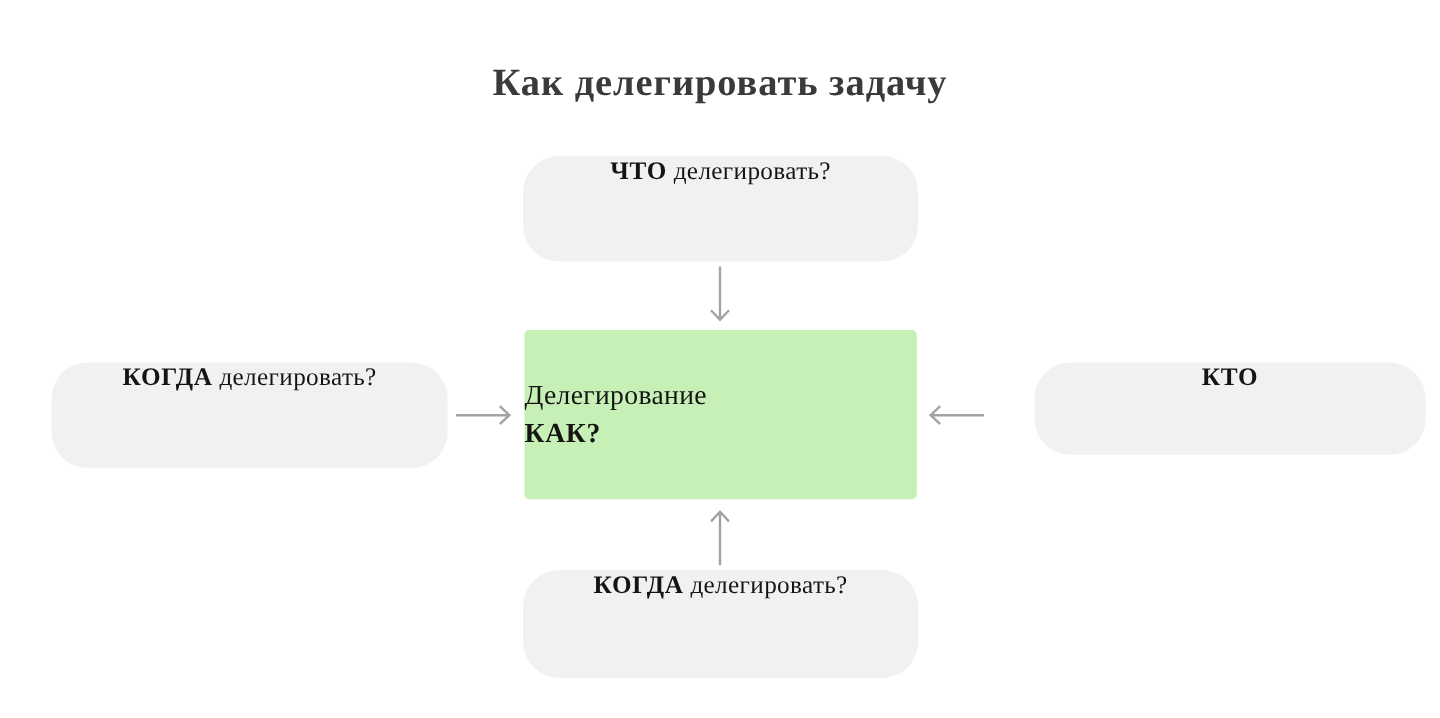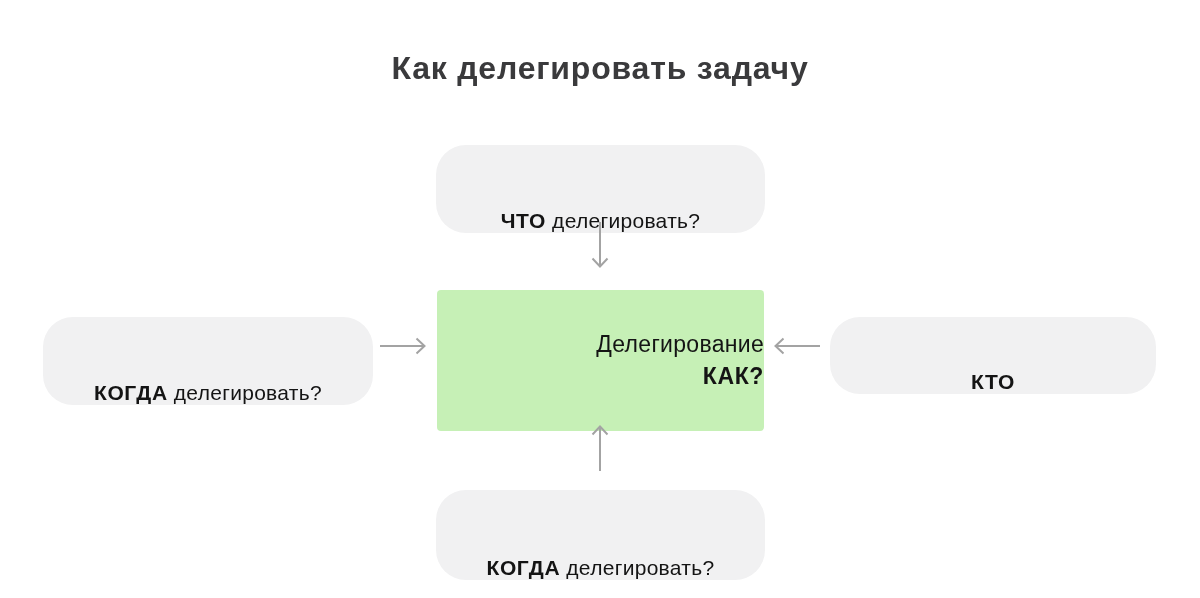--- a/index.html
+++ b/index.html
@@ -10,51 +10,50 @@
     --box-text: #141414;
     --page-bg: #ffffff;
   }
   * { margin: 0; padding: 0; box-sizing: border-box; }
   html, body { background: var(--page-bg); }
   .canvas {
     position: relative;
     width: 1200px;
     height: 598px;
     background: var(--page-bg);
-    font-family: Liberation Sans, sans-serif;
+    font-family: Liberation Serif, serif;
     overflow: hidden;
   }
   .title {
     position: absolute;
     top: 50px;
     left: 0;
     width: 100%;
     text-align: center;
     font-size: 32px;
     font-weight: 700;
     letter-spacing: 0.8px;
     color: var(--title-text);
   }
   .box {
     position: absolute;
     background: var(--box-bg);
     border-radius: 30px;
     display: flex;
-    align-items: flex-end;
+    align-items: flex-start;
     justify-content: center;
     font-size: 21px;
     color: var(--box-text);
     white-space: pre;
     letter-spacing: 0.3px;
-    margin-top: 15px;
   }
   .box .emph { font-weight: 700; letter-spacing: 0.6px; }
   .box-top    { left: 436px; top: 130px; width: 329px; height: 88px; }
   .box-left   { left: 43px;  top: 302px; width: 330px; height: 88px; }
-  .box-right  { left: 830px; top: 302px; width: 326px; height: 77px; }
+  .box-right  { left: 862px; top: 302px; width: 326px; height: 77px; }
   .box-bottom { left: 436px; top: 475px; width: 329px; height: 90px; }
   .box-center {
     left: 437px; top: 275px; width: 327px; height: 141px;
     background: var(--center-bg);
     border-radius: 4px;
     flex-direction: column;
     font-size: 23px;
     gap: 5px;
   }
   .box-center .line2 { font-weight: 700; letter-spacing: 0.6px; }

